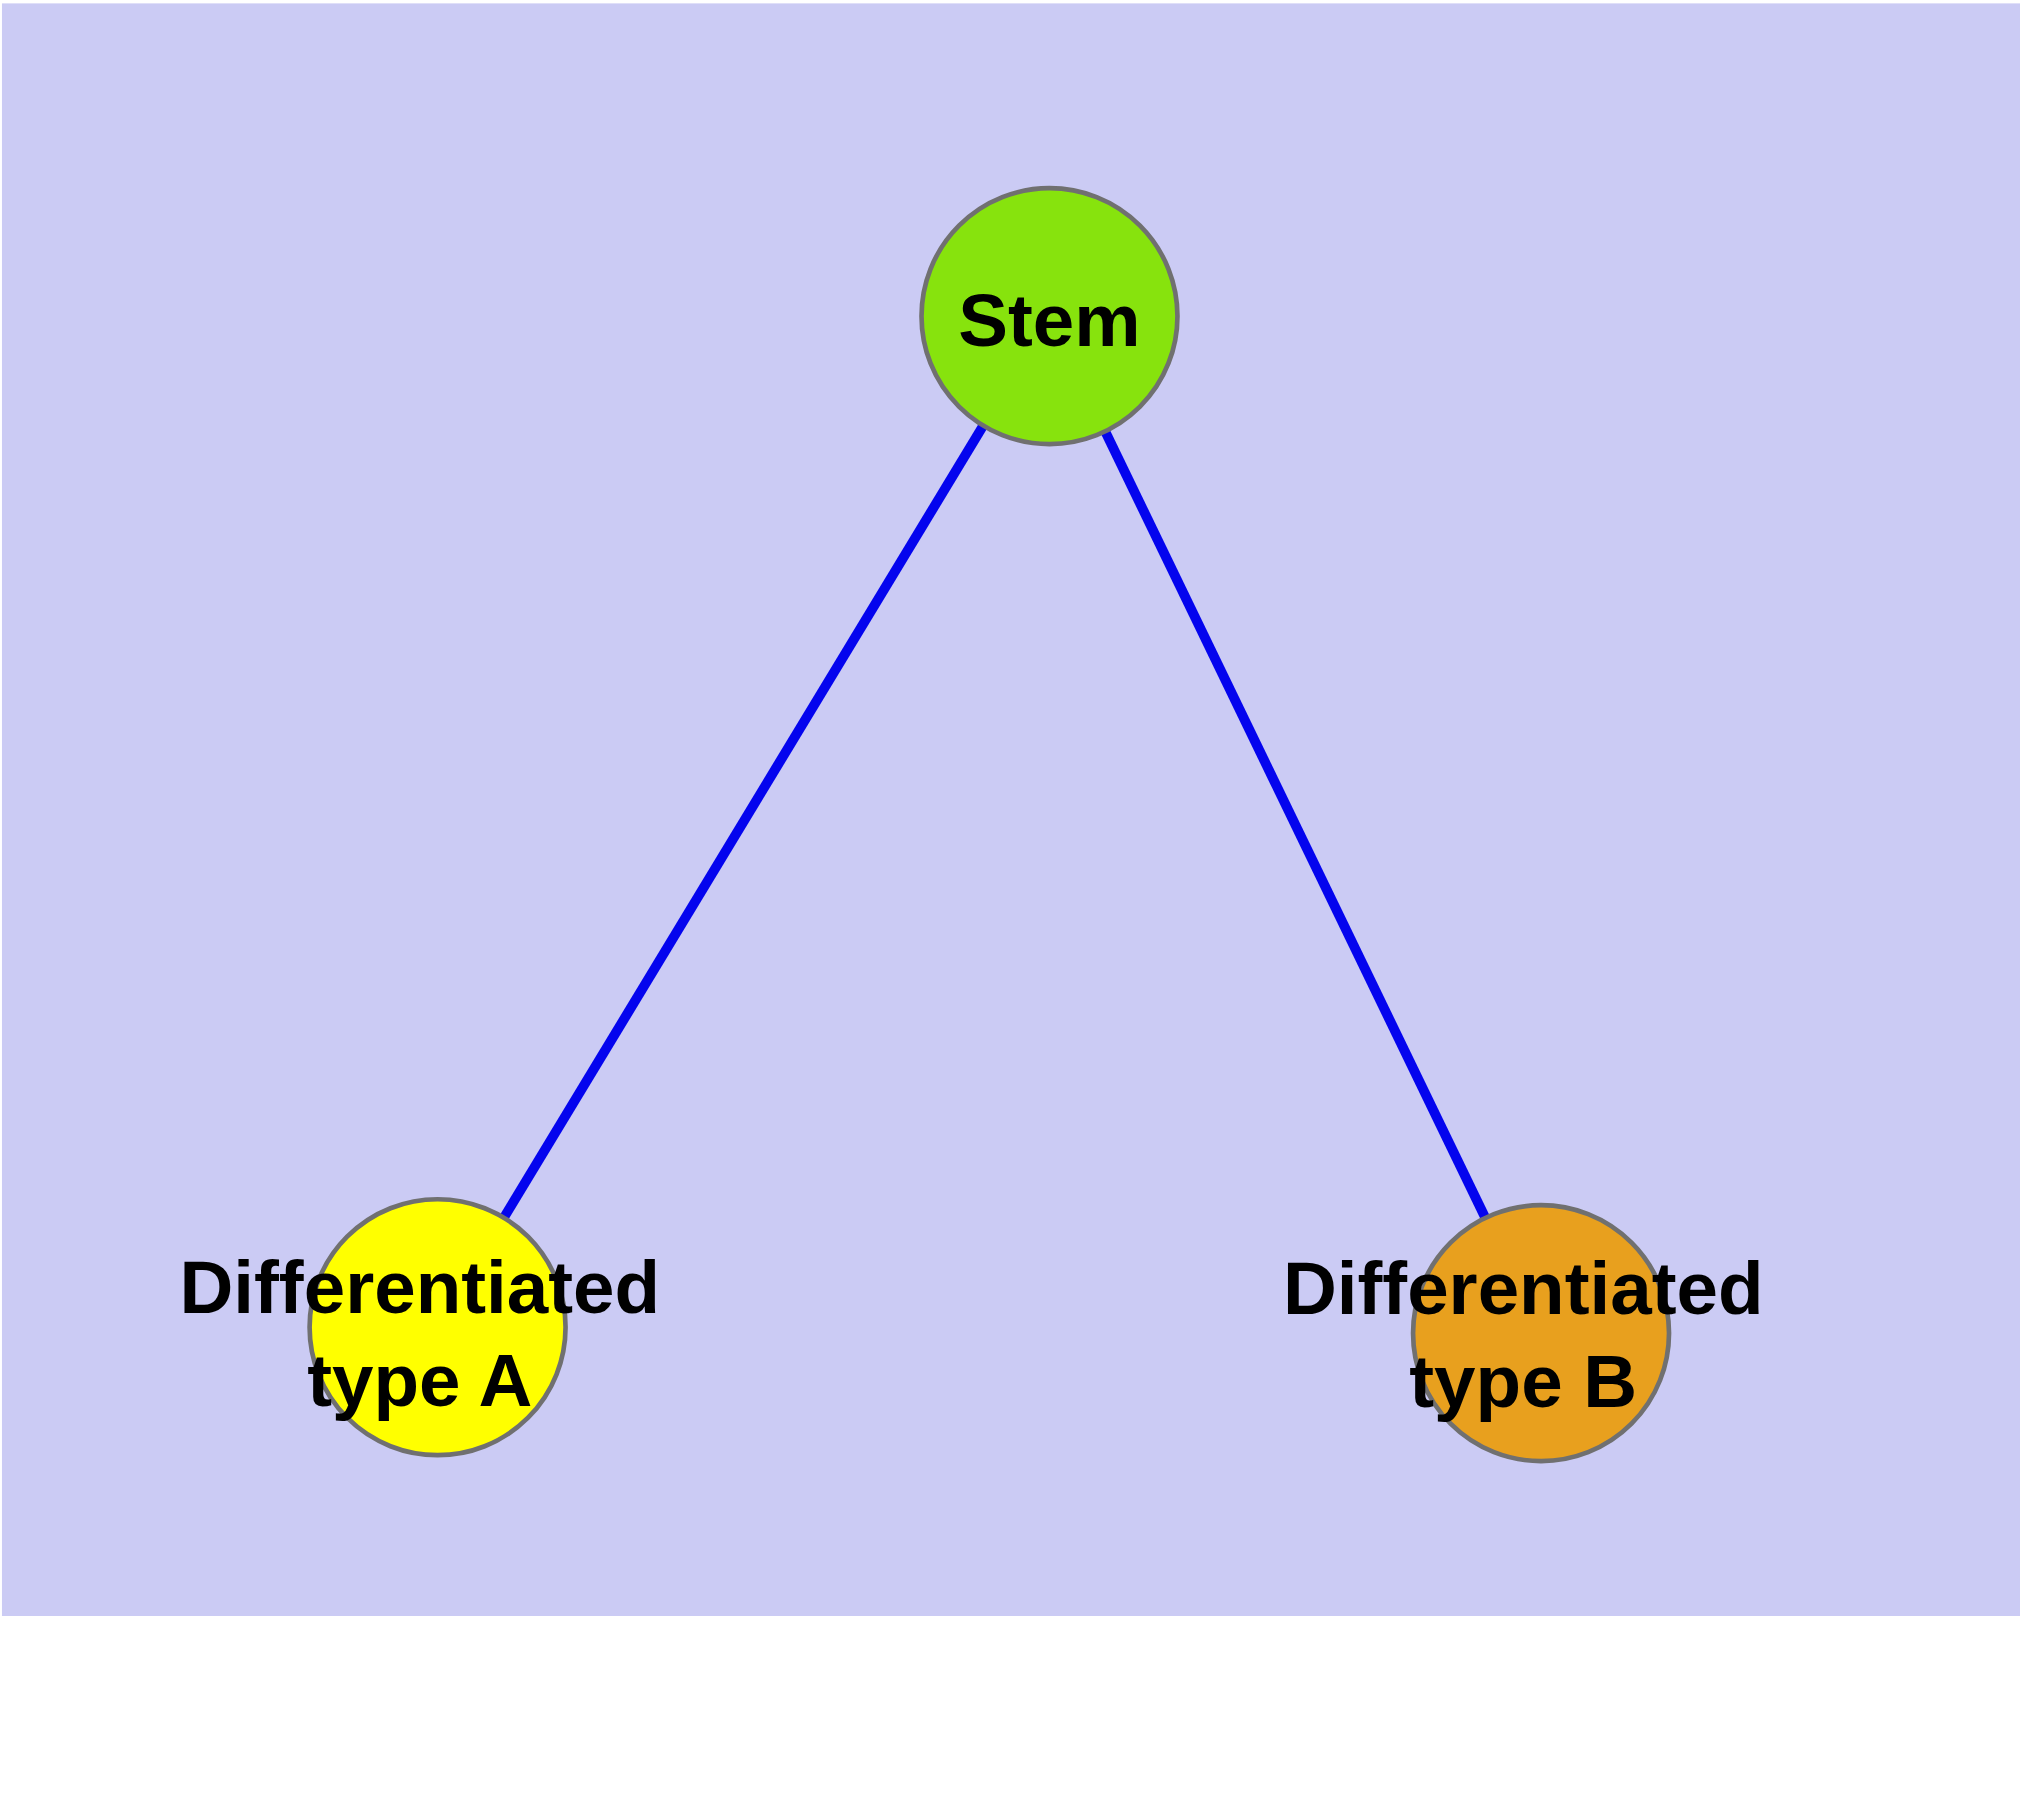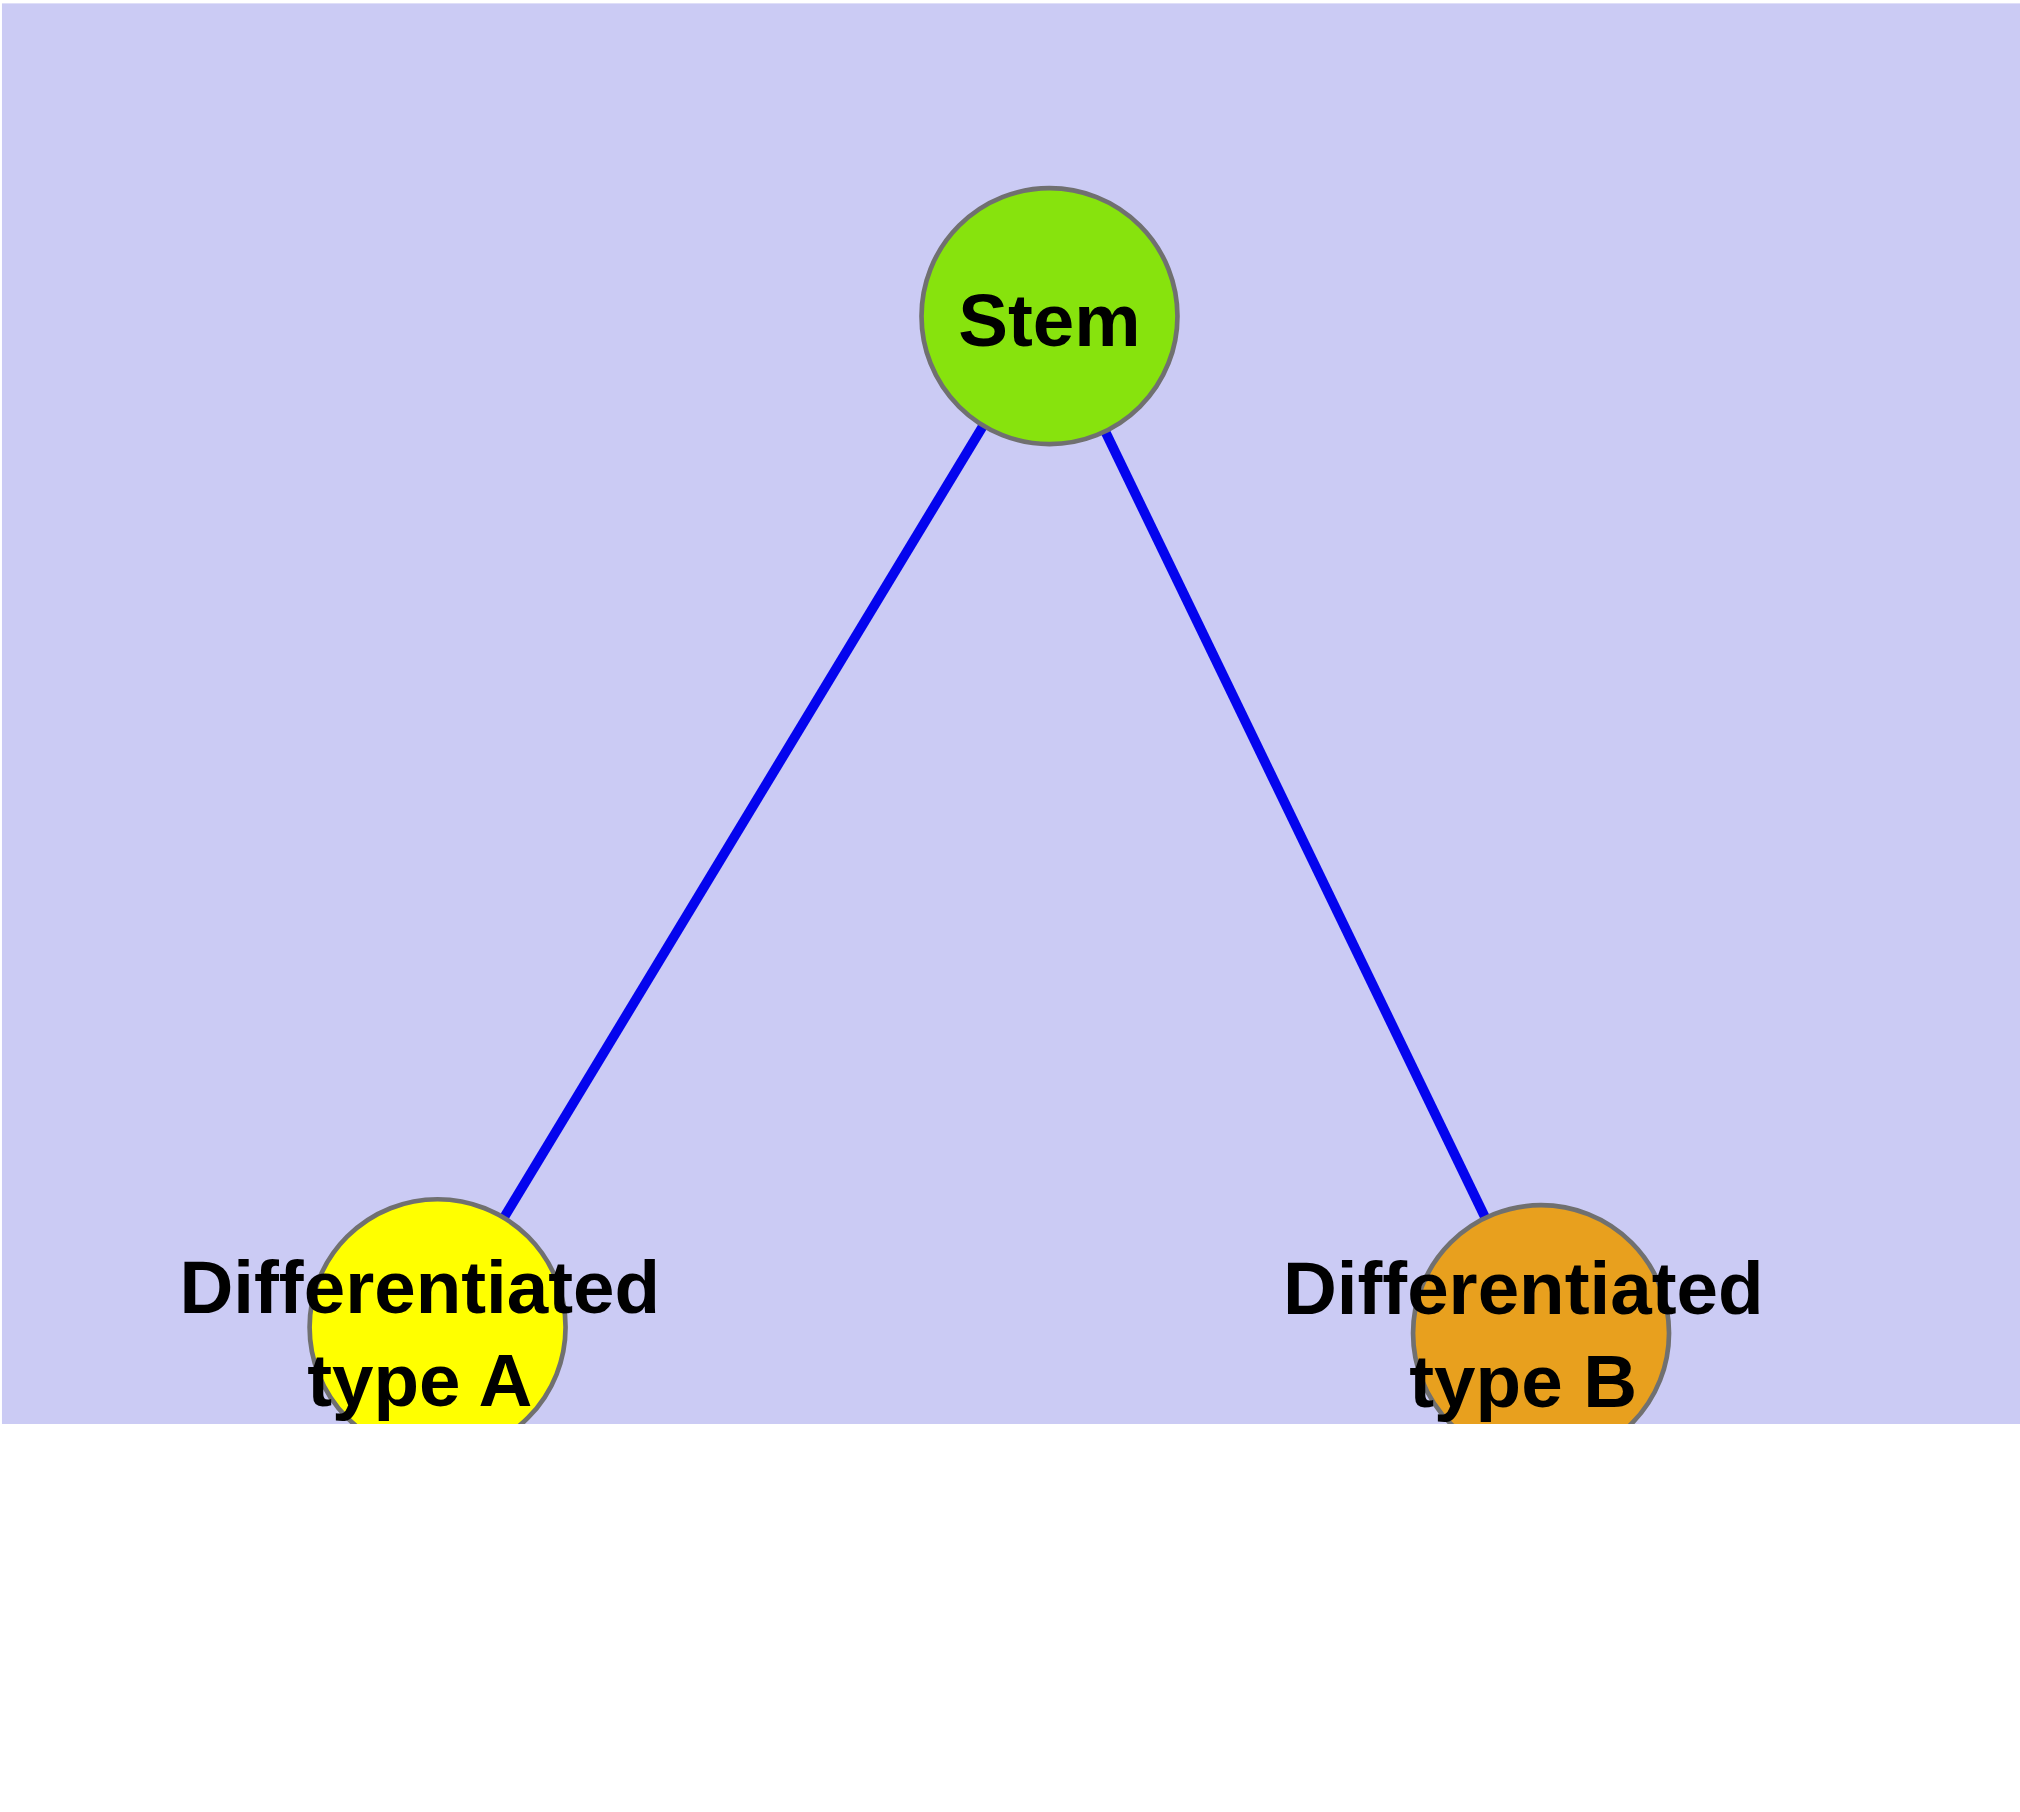--- a/index.html
+++ b/index.html
@@ -3,21 +3,21 @@
 <meta charset="utf-8">
 <style>
   html, body {
     margin: 0;
     padding: 0;
     background: #ffffff;
   }
   .stage {
     position: relative;
     width: 2021px;
-    height: 1424px;
+    height: 1616px;
     overflow: hidden;
     font-family: "Liberation Sans", sans-serif;
   }
   svg { display: block; }
   .node-label {
     font-family: "Liberation Sans", sans-serif;
     font-weight: bold;
     font-size: 88px;
     text-anchor: middle;
   }

